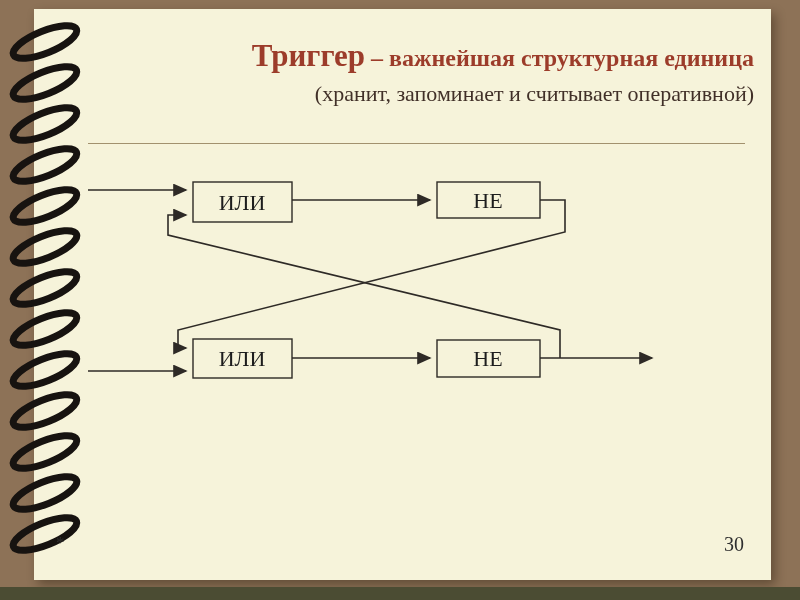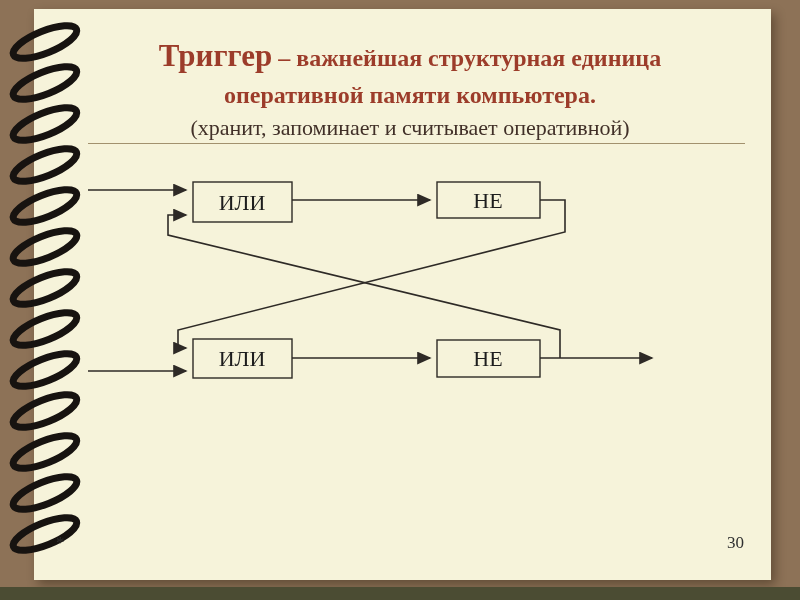--- a/index.html
+++ b/index.html
@@ -12,42 +12,42 @@
     position:absolute; left:34px; top:9px; width:737px; height:571px;
     background:#f6f3da;
     box-shadow:4px 5px 10px rgba(35,22,8,0.4);
   }
   .bottom-strip {
     position:absolute; left:0; right:0; bottom:0; height:13px;
     background:#4b4c33;
   }
   .spirals { position:absolute; left:0; top:0; }
   .title-block {
-    position:absolute; left:80px; top:36px; width:660px;
-    text-align:center; color:#9c3c2a;
+    position:absolute; left:94px; top:36px; width:660px;
+    text-align:right; color:#9c3c2a;
   }
   .title-line1 { font-size:24px; font-weight:bold; line-height:40px; }
   .title-line1 .term { font-size:31px; }
   .title-line2 { font-size:24px; font-weight:bold; line-height:34px; }
   .title-line3 { font-size:22px; font-weight:normal; line-height:32px; color:#413028; }
   .rule {
     position:absolute; left:88px; top:143px; width:657px; height:1px;
     background:#a2916e;
   }
   .diagram { position:absolute; left:0; top:0; pointer-events:none; }
   .diagram text {
     font-family:"Liberation Serif", serif; font-size:22px; fill:#1d1d1d;
   }
   .footnote {
     position:absolute; left:56px; top:533px;
     font-size:17px; color:#2f2f2f;
   }
   .page-number {
     position:absolute; right:56px; top:533px;
-    font-size:17px; color:#2f2f2f;
+    font-size:20px; color:#2f2f2f;
   }
 </style>
 </head>
 <body>
 
 <div class="page"></div>
 
 <svg class="spirals" width="110" height="600" viewBox="0 0 110 600" aria-hidden="true">
   <g fill="none" stroke="#171310" stroke-width="7">
     <g transform="translate(45,42) rotate(-22)">
@@ -87,21 +87,20 @@
         <ellipse rx="34" ry="11"></ellipse>
       </g>
     <g transform="translate(45,534) rotate(-22)">
         <ellipse rx="34" ry="11"></ellipse>
       </g>
   </g>
 </svg>
 
 <div class="title-block">
   <div class="title-line1"><span class="term">Триггер</span><span> – важнейшая структурная единица</span></div>
-  <div class="title-line2">оперативной памяти компьютера.</div>
   <div class="title-line3">(хранит, запоминает и считывает оперативной)</div>
 </div>
 
 <div class="rule"></div>
 
 <svg class="diagram" width="800" height="600" viewBox="0 0 800 600">
   <defs>
     <marker id="arr" markerWidth="10" markerHeight="9" refX="8" refY="4" orient="auto">
       <path d="M0,0 L9,4 L0,8 z" fill="#2e2a26"></path>
     </marker>

